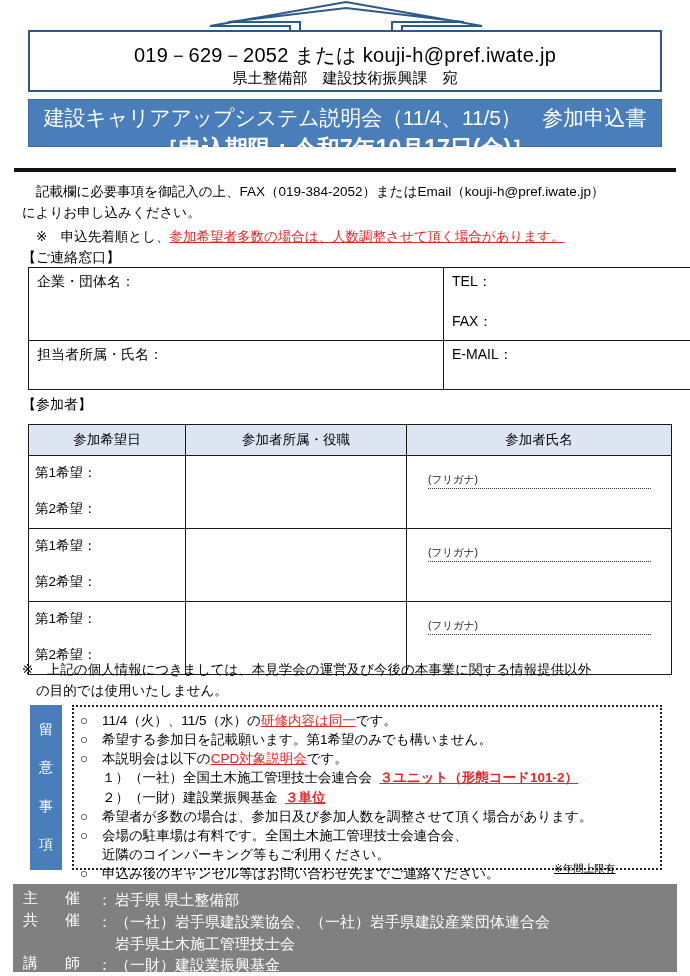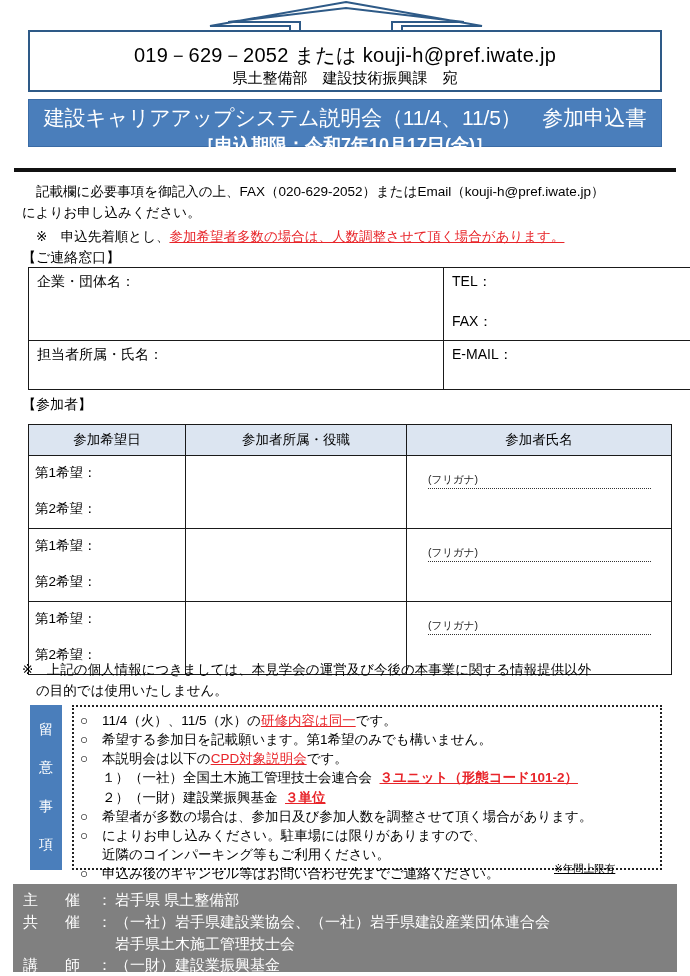--- a/index.html
+++ b/index.html
@@ -63,21 +63,21 @@
     color: #ffffff;
     text-align: center;
   }
   .title-line1 {
     font-size: 21px;
     margin-top: 4px;
     white-space: nowrap;
     letter-spacing: -0.2px;
   }
   .title-line2 {
-    font-size: 18px;
+    font-size: 23px;
     font-weight: bold;
     text-decoration: underline;
     margin-top: 1px;
     white-space: nowrap;
   }
 
   
   .thick-rule {
     position: absolute;
     left: 14px;
@@ -262,20 +262,21 @@
     line-height: 1.45;
     padding: 5px 0 0 10px;
     box-sizing: border-box;
   }
   .f-row { display: flex; white-space: nowrap; }
   .f-key {
     display: inline-block;
     width: 74px;
     flex: 0 0 74px;
     letter-spacing: 6px;
+    font-family: Liberation Mono, monospace;
   }
   .f-colon { flex: 0 0 18px; }
   .f-cont { padding-left: 92px; white-space: nowrap; }
 </style>
 </head>
 <body>
 
 <div class="arrow-wrap">
   <svg width="300" height="32" viewBox="0 0 300 32" xmlns="http://www.w3.org/2000/svg">
     <polygon points="150,2 286,26 206,26 206,31 196,31 196,22 268,22 150,8 32,22 104,22 104,31 94,31 94,26 14,26" fill="#ffffff" stroke="#2e5a87" stroke-width="2" stroke-linejoin="miter"></polygon>
@@ -288,21 +289,21 @@
 </div>
 
 <div class="title-banner">
   <div class="title-line1">建設キャリアアップシステム説明会（11/4、11/5）　参加申込書</div>
   <div class="title-line2">［申込期限：令和7年10月17日(金)］</div>
 </div>
 
 <div class="thick-rule"></div>
 
 <div class="instructions">
-  <div class="instr-l1">記載欄に必要事項を御記入の上、FAX（020-629-2052）またはEmail（kouji-h@pref.iwate.jp）</div>
+  <div class="instr-l1">記載欄に必要事項を御記入の上、FAX（019-384-2052）またはEmail（kouji-h@pref.iwate.jp）</div>
   <div class="instr-l2">によりお申し込みください。</div>
   <div class="instr-l3"><span>※　申込先着順とし、</span><span class="red-under">参加希望者多数の場合は、人数調整させて頂く場合があります。</span></div>
 </div>
 
 <div class="sec-head" id="sec-contact">【ご連絡窓口】</div>
 <div class="sec-head" id="sec-participant">【参加者】</div>
 
 <table class="contact-table">
   <tbody>
       <tr class="ct-row1">
@@ -393,21 +394,21 @@
   </div>
   <div class="note-indent">
     <span>２）（一財）建設業振興基金</span>&nbsp;&nbsp;<span class="red-b">３単位</span>
   </div>
   <div class="note-row">
     <span class="note-bullet">○</span>
     <span>希望者が多数の場合は、参加日及び参加人数を調整させて頂く場合があります。</span>
   </div>
   <div class="note-row">
     <span class="note-bullet">○</span>
-    <span>によりお申し込みください。駐車場には限りがありますので、</span>
+    <span>会場の駐車場は有料です。全国土木施工管理技士会連合会、</span>
   </div>
   <div class="note-indent">近隣のコインパーキング等もご利用ください。</div>
   <div class="note-row">
     <span class="note-bullet">○</span>
     <span>申込み後のキャンセル等はお問い合わせ先までご連絡ください。</span>
   </div>
 </div>
 
 <div class="footer">
   <div class="f-row">

